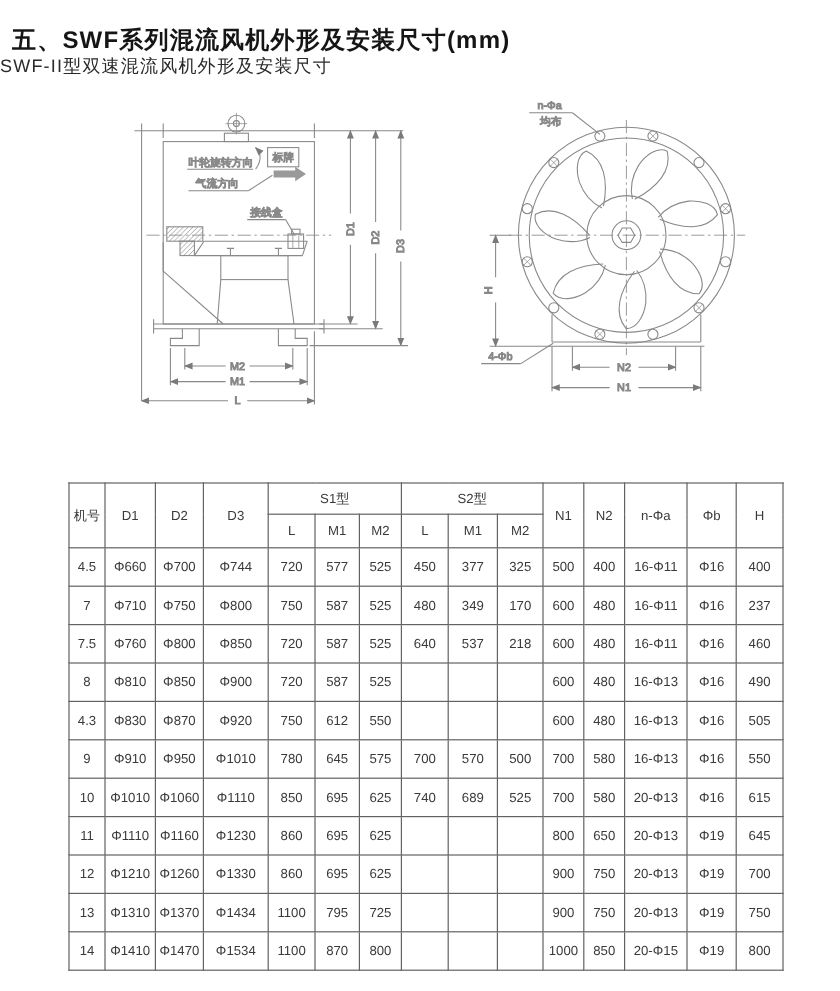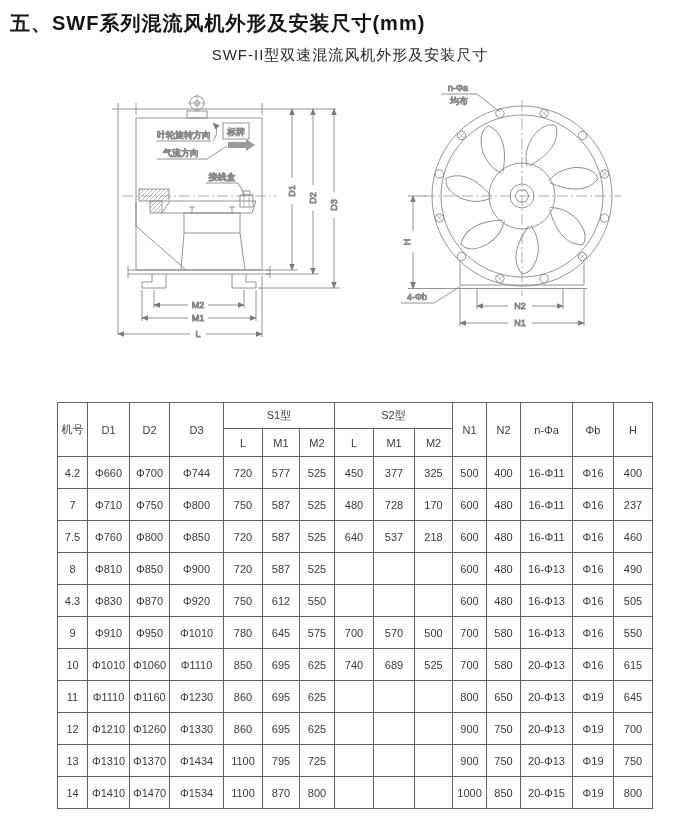--- a/index.html
+++ b/index.html
@@ -2,26 +2,26 @@
 <html><head>
 <meta charset="utf-8">
 <style>
   html,body{margin:0;padding:0;}
   body{
     width:700px;height:826px;background:#ffffff;position:relative;
     font-family:"Liberation Sans","DejaVu Sans",sans-serif;color:#333;
     overflow:hidden;
   }
   .page-title{
-    position:absolute;top:10px;left:10px;
+    position:absolute;top:20px;left:10px;
     font-size:20px;font-weight:bold;color:#151515;letter-spacing:1px;
     white-space:nowrap;
   }
   .sub-title{
-    position:absolute;top:46px;left:0;width:700px;text-align:center;
+    position:absolute;top:46px;left:0;width:700px;text-align:left;
     font-size:15px;color:#2a2a2a;letter-spacing:1px;
   }
   svg.drawing{position:absolute;top:78px;left:0;}
   svg.drawing text{
     font-family:"Liberation Sans","DejaVu Sans",sans-serif;
     font-size:9px;fill:#555;
   }
   table.dim-table{
     position:absolute;top:402px;left:57px;width:595px;
     border-collapse:collapse;table-layout:fixed;
@@ -282,21 +282,21 @@
       <th>L</th>
       <th>M1</th>
       <th>M2</th>
       <th>L</th>
       <th>M1</th>
       <th>M2</th>
     </tr>
   </thead>
   <tbody>
       <tr>
-        <td>4.2</td>
+        <td>4.5</td>
         <td>Φ660</td>
         <td>Φ700</td>
         <td>Φ744</td>
         <td>720</td>
         <td>577</td>
         <td>525</td>
         <td>450</td>
         <td>377</td>
         <td>325</td>
         <td>500</td>
@@ -307,21 +307,21 @@
       </tr>
       <tr>
         <td>7</td>
         <td>Φ710</td>
         <td>Φ750</td>
         <td>Φ800</td>
         <td>750</td>
         <td>587</td>
         <td>525</td>
         <td>480</td>
-        <td>728</td>
+        <td>349</td>
         <td>170</td>
         <td>600</td>
         <td>480</td>
         <td>16-Φ11</td>
         <td>Φ16</td>
         <td>237</td>
       </tr>
       <tr>
         <td>7.5</td>
         <td>Φ760</td>

